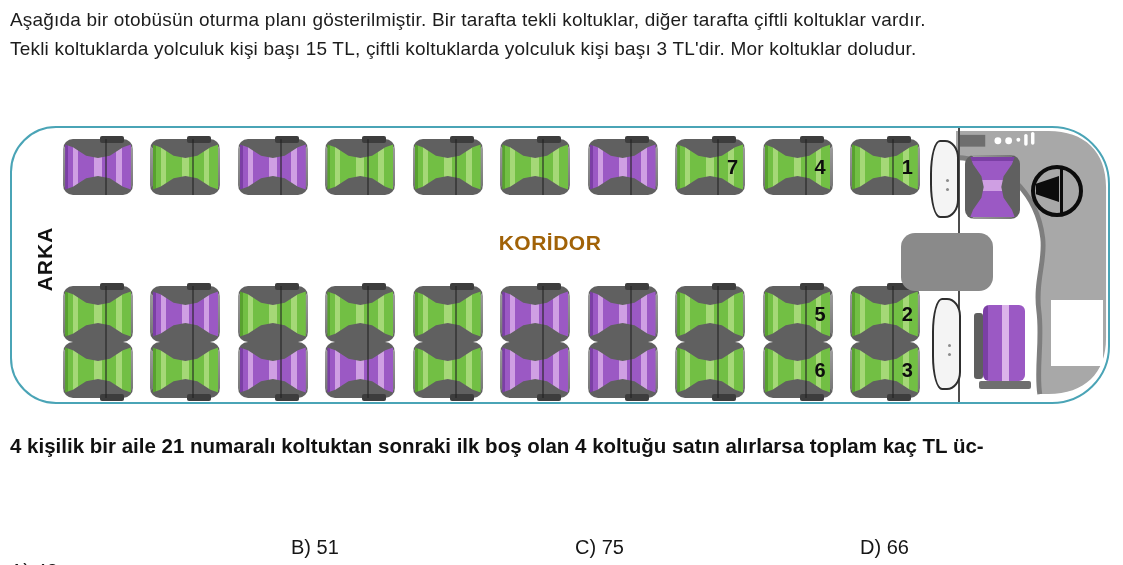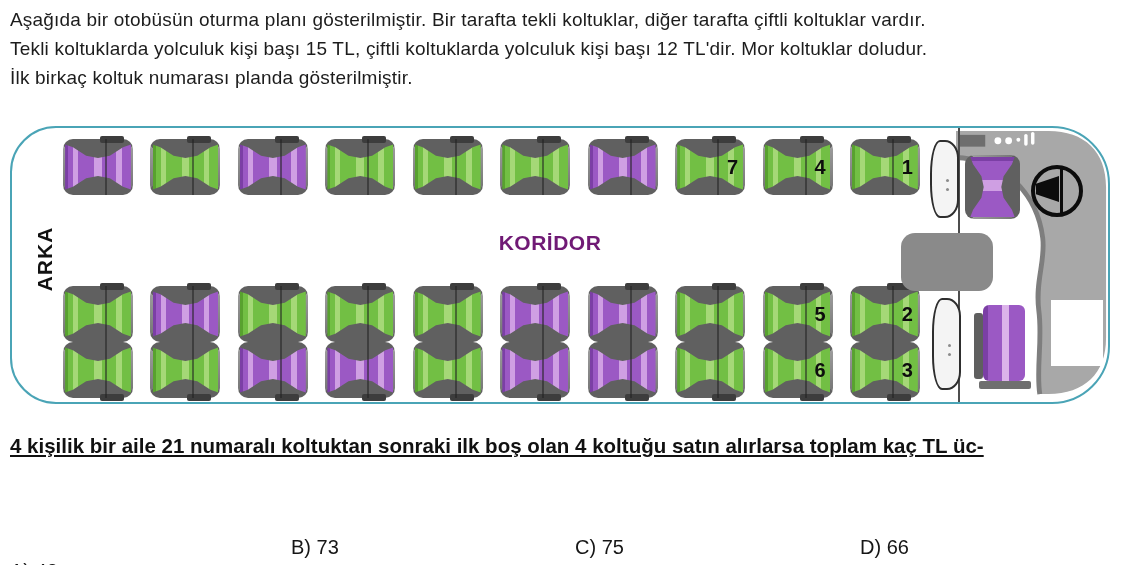--- a/index.html
+++ b/index.html
@@ -9,21 +9,21 @@
   .intro{position:absolute;left:10px;top:5px;font-size:19px;line-height:29px;letter-spacing:.2px;}
   .intro div{white-space:nowrap;}
   
   .bus{position:absolute;left:10px;top:126px;width:1096px;height:274px;background:#fff;
        border:2.5px solid #4aa4b6;border-radius:46px 58px 58px 46px;overflow:hidden;}
   .front-svg{position:absolute;left:944px;top:0;width:152px;height:269px;z-index:0;}
   .partition{position:absolute;left:946px;top:0;bottom:0;width:2px;background:#4d4d4d;z-index:1;}
   .arka{position:absolute;left:-12px;top:119px;width:90px;text-align:center;
         transform:rotate(-90deg);font-weight:bold;font-size:21px;letter-spacing:1px;color:#111;z-index:2;}
   .koridor{position:absolute;left:388px;top:103px;width:300px;text-align:center;
-        font-weight:bold;font-size:21px;letter-spacing:.5px;color:#701a75;z-index:2;}
+        font-weight:bold;font-size:21px;letter-spacing:.5px;color:#a16207;z-index:2;}
   .seat-row{position:absolute;left:51px;width:857px;height:56px;display:flex;
         justify-content:space-between;z-index:2;}
   .row-single{top:11px;}
   .row-aisle{top:158px;}
   .row-window{top:214px;}
   
   .seat{position:relative;width:70px;height:56px;border-radius:10px;
     background:
       radial-gradient(55% 42% at 50% -6%, #606060 98%, transparent 100%),
       radial-gradient(55% 42% at 50% 106%, #606060 98%, transparent 100%),
@@ -60,34 +60,33 @@
         clip-path:polygon(0 30%,100% 0,100% 100%,0 70%);}
   .wheel::after{content:"";position:absolute;left:25px;top:-3px;bottom:-3px;width:3px;background:#0c0c0c;}
   .guide-seat{position:absolute;left:962px;top:177px;width:58px;height:84px;z-index:2;}
   .g-back{position:absolute;left:0;top:8px;width:9px;height:66px;background:#5f5f5f;border-radius:3px;}
   .g-cush{position:absolute;left:9px;top:0;width:42px;height:76px;border-radius:6px;
     background:linear-gradient(90deg,#7b3fa5 0 12%,#9b59c4 12% 45%,#dcb3ea 45% 62%,#9b59c4 62% 100%);}
   .g-base{position:absolute;left:5px;bottom:0;width:52px;height:8px;background:#6f6f6f;border-radius:2px;}
   .steps{position:absolute;left:1039px;top:172px;width:52px;height:66px;background:#fff;z-index:2;}
   
   .question{position:absolute;left:10px;top:430px;font-weight:bold;font-size:20.5px;line-height:32px;color:#111;}
-  .question div{white-space:nowrap;text-decoration:underline;}
+  .question div{white-space:nowrap;}
   .options{position:absolute;left:0;top:536px;width:1123px;font-size:20px;color:#161616;}
   .opt{position:absolute;white-space:nowrap;}
   .opt-0{left:10px;margin-top:24px;} .opt-1{left:291px;} .opt-2{left:575px;} .opt-3{left:860px;}
 </style>
 </head>
 <body>
 
 <div class="page">
 
   <div class="intro">
     <div>Aşağıda bir otobüsün oturma planı gösterilmiştir. Bir tarafta tekli koltuklar, diğer tarafta çiftli koltuklar vardır.</div>
-    <div>Tekli koltuklarda yolculuk kişi başı 15 TL, çiftli koltuklarda yolculuk kişi başı 12 TL'dir. Mor koltuklar doludur.</div>
-    <div>İlk birkaç koltuk numarası planda gösterilmiştir.</div>
+    <div>Tekli koltuklarda yolculuk kişi başı 15 TL, çiftli koltuklarda yolculuk kişi başı 3 TL'dir. Mor koltuklar doludur.</div>
   </div>
 
   <div class="bus">
     <svg class="front-svg" viewBox="0 0 156 274" preserveAspectRatio="none">
       <path d="M0,3 L95,3 C132,3 154,24 154,60 L154,214 C154,250 132,271 95,271 L86,271
                C82,246 89,216 85,186 C81,156 92,136 89,112 C86,88 76,68 58,52
                C44,40 20,30 0,30 Z" fill="#a8a8a8"></path>
       <path d="M86,271 C82,246 89,216 85,186 C81,156 92,136 89,112 C86,88 76,68 58,52
                C44,40 20,30 0,30" fill="none" stroke="#7e7e7e" stroke-width="5"></path>
       <rect x="4" y="7" width="26" height="12" fill="#6e6e6e"></rect>
@@ -256,17 +255,17 @@
     </div>
     <div class="steps"></div>
   </div>
 
   <div class="question">
     <div>4 kişilik bir aile 21 numaralı koltuktan sonraki ilk boş olan 4 koltuğu satın alırlarsa toplam kaç TL üc-</div>
   </div>
 
   <div class="options">
     <div class="opt opt-0"><span>A)</span> <span>48</span></div>
-    <div class="opt opt-1"><span>B)</span> <span>73</span></div>
+    <div class="opt opt-1"><span>B)</span> <span>51</span></div>
     <div class="opt opt-2"><span>C)</span> <span>75</span></div>
     <div class="opt opt-3"><span>D)</span> <span>66</span></div>
   </div>
 </div>
 
 </body></html>

